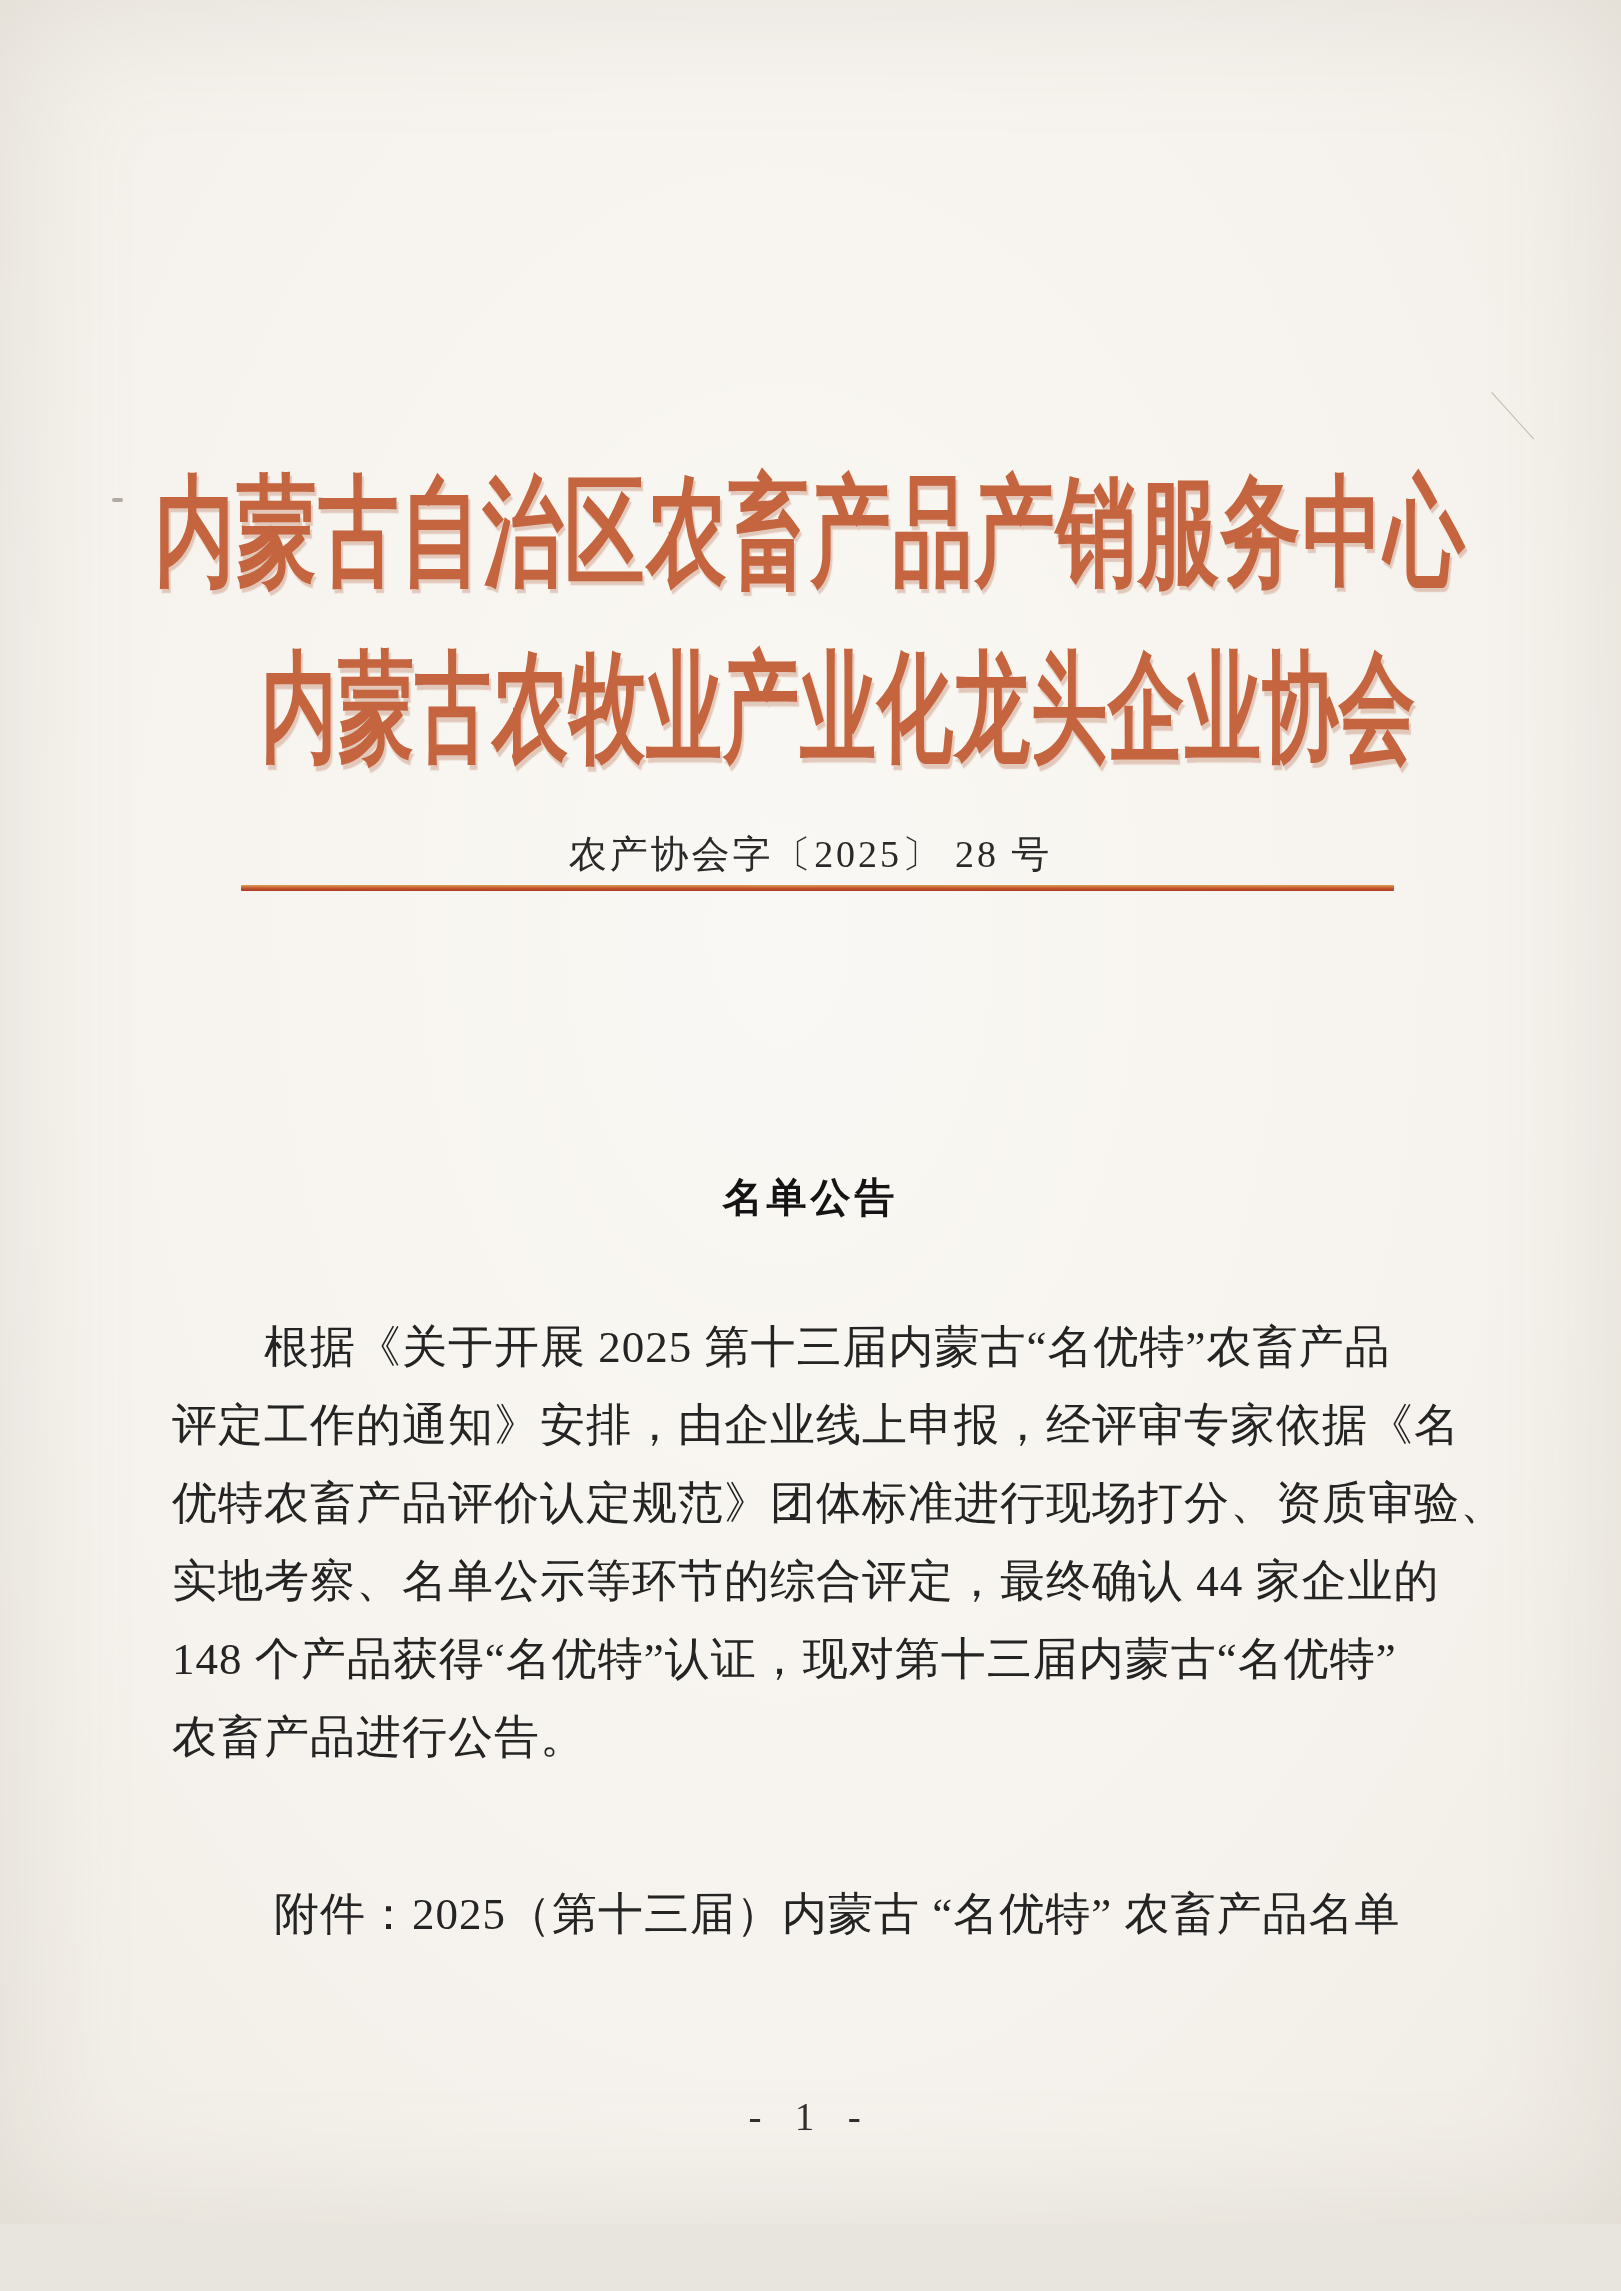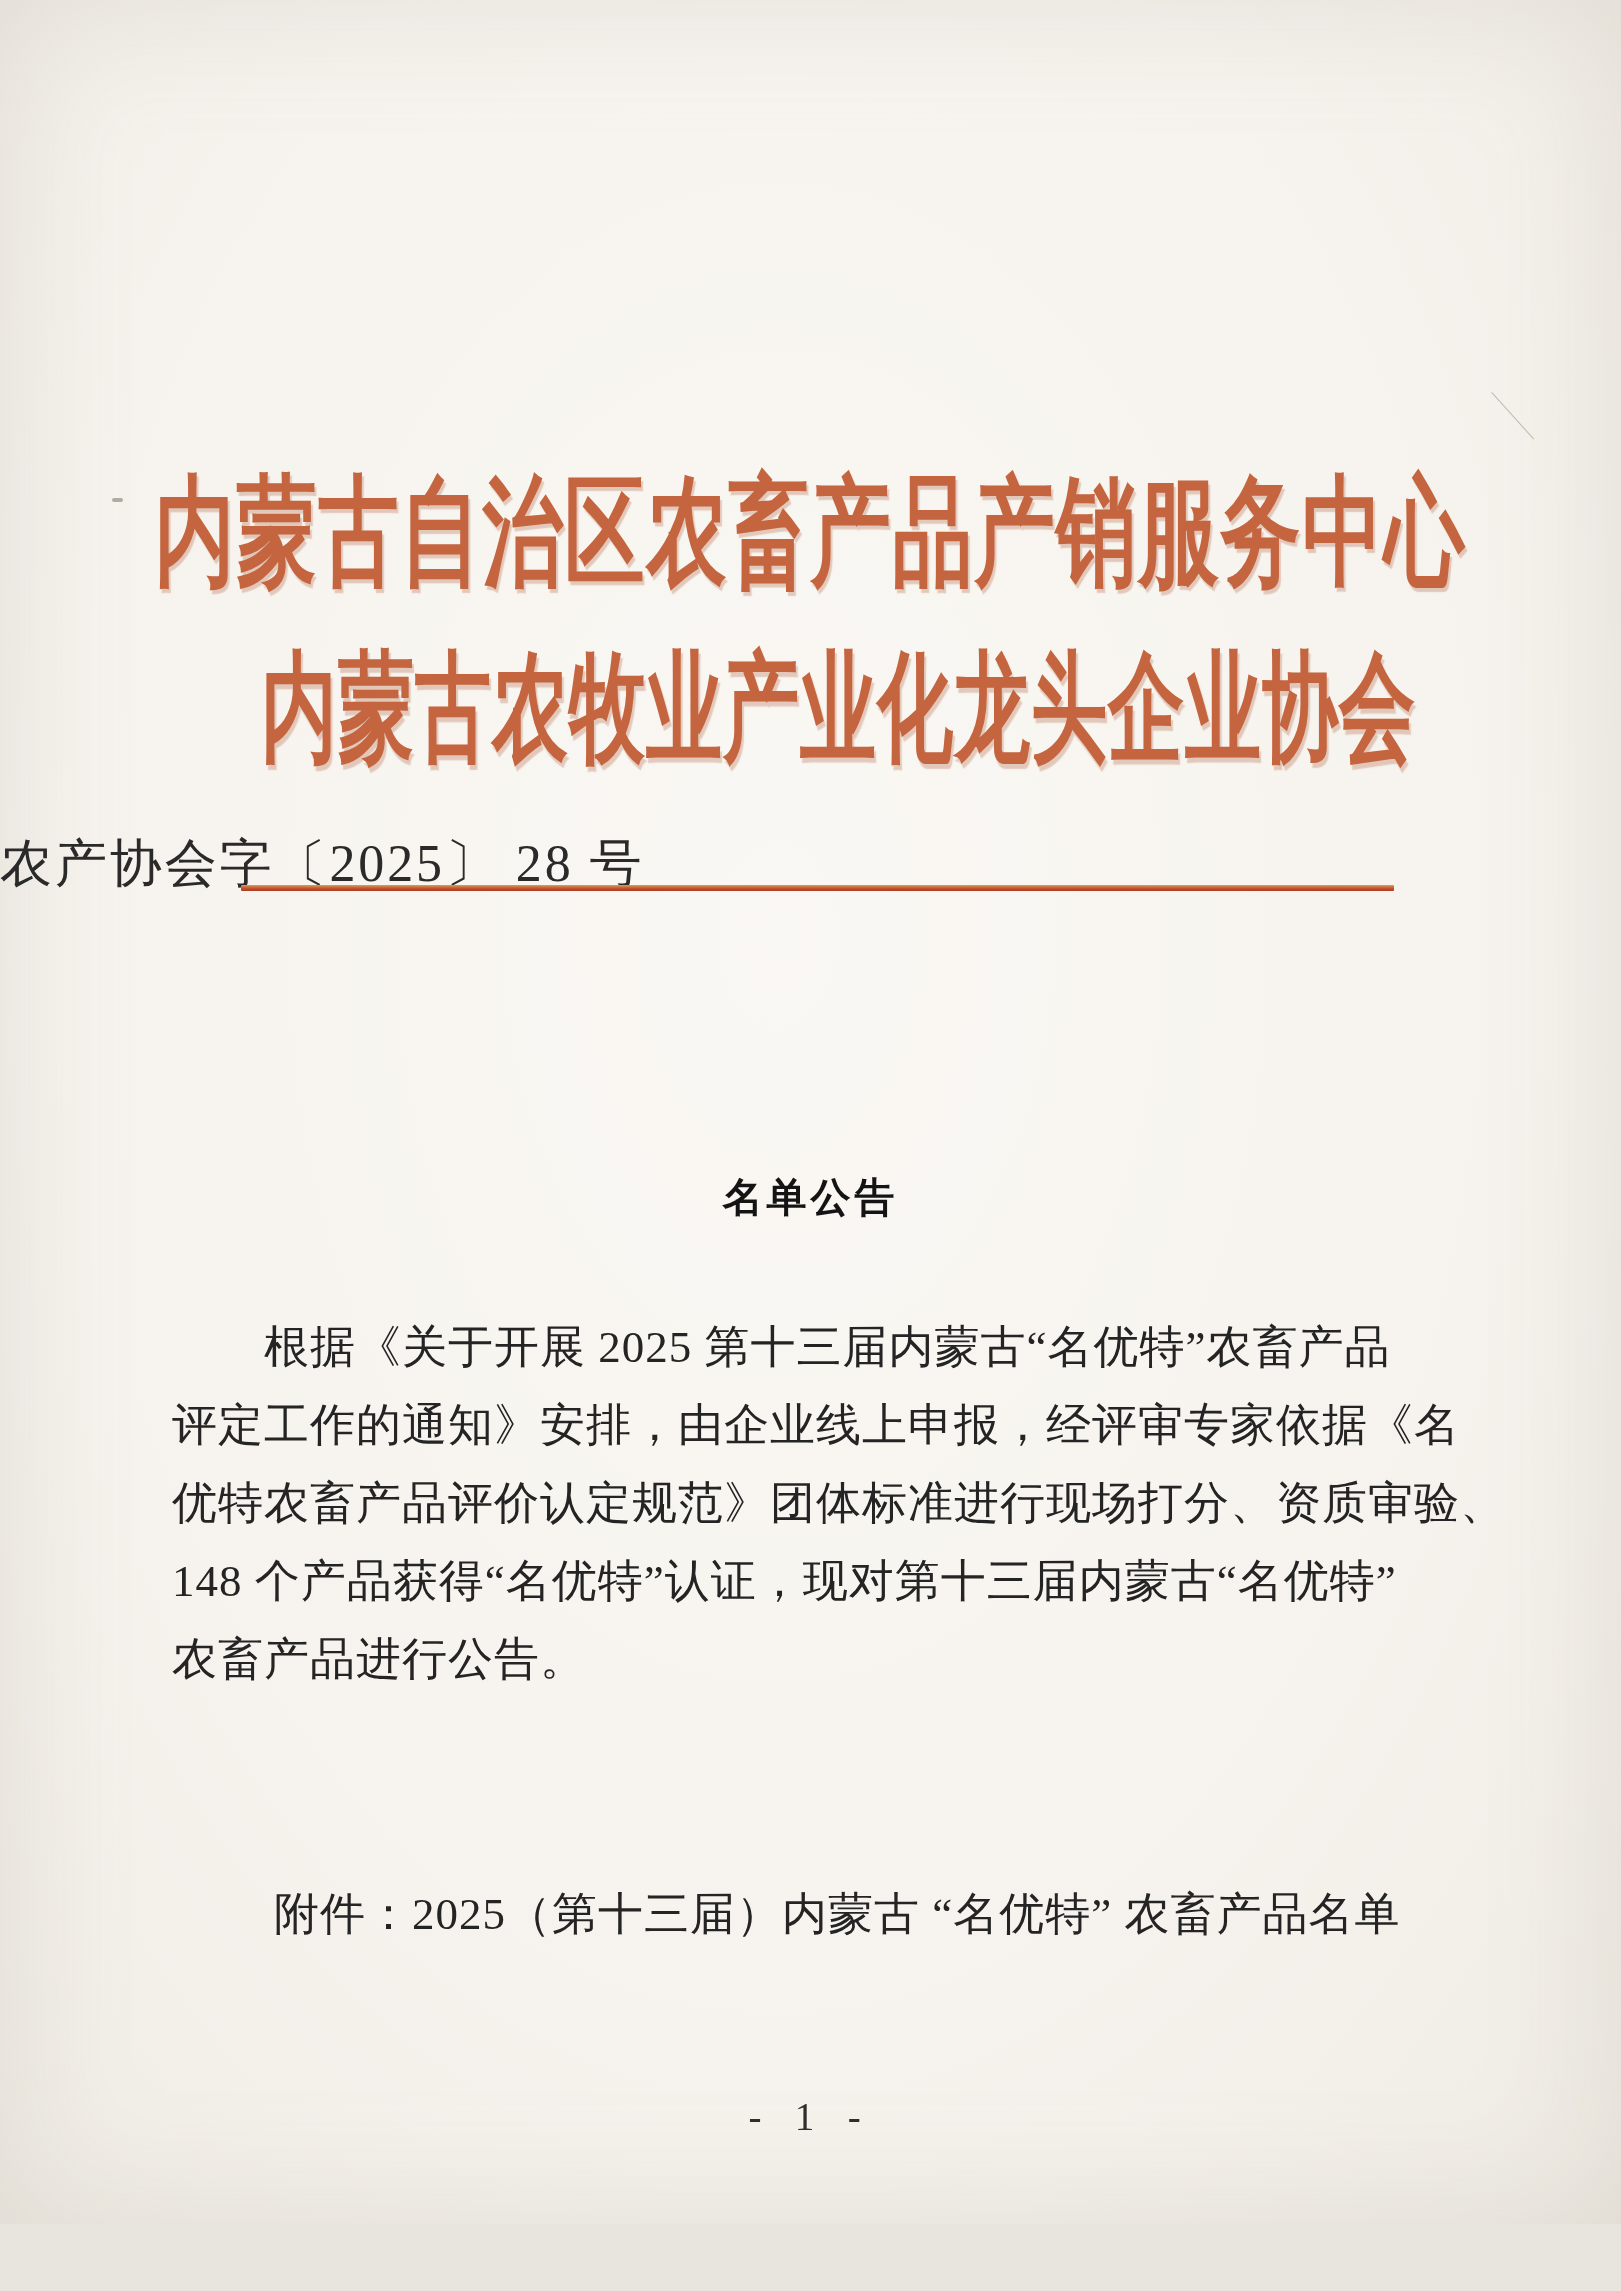--- a/index.html
+++ b/index.html
@@ -27,21 +27,21 @@
     text-shadow: 2px 2.9px 1px rgba(168,84,46,0.28);
   }
   .org-stretch { display:inline-block; transform-origin:center top; }
   .org1 { top:453px; font-size:80px; letter-spacing:2px; }
   .org1 .org-stretch { transform: scale(1.0, 1.50); }
   .org2 { top:629px; font-size:76px; letter-spacing:1px;padding-left:28px; }
   .org2 .org-stretch { transform: scale(1.0, 1.58); }
 
   .doc-number {
     position:absolute; top:829px; left:0; width:100%;
-    font-size:52px; letter-spacing:2.9px;
+    text-align:center; font-size:38px; letter-spacing:2.9px;
     color:#2a2a2a; white-space:nowrap;
   }
 
   .red-rule {
     position:absolute; top:885px; left:241px;
     width:1153px; height:5.9px;
     background: linear-gradient(to bottom, #dd9e56 0%, #c3542e 55%, #a63c22 100%);
     border-radius:1px;
   }
 
@@ -102,20 +102,21 @@
 
   <div class="red-rule"></div>
 
 
   <div class="doc-title title2">名单公告</div>
 
   <div class="body-block">
     <div class="body-line indent2">根据《关于开展 2025 第十三届内蒙古“名优特”农畜产品</div>
     <div class="body-line">评定工作的通知》安排，由企业线上申报，经评审专家依据《名</div>
     <div class="body-line">优特农畜产品评价认定规范》团体标准进行现场打分、资质审验、</div>
+    <div class="body-line">实地考察、名单公示等环节的综合评定，最终确认 44 家企业的</div>
     <div class="body-line">148 个产品获得“名优特”认证，现对第十三届内蒙古“名优特”</div>
     <div class="body-line">农畜产品进行公告。</div>
   </div>
 
   <div class="attachment">附件：2025（第十三届）内蒙古 “名优特” 农畜产品名单</div>
 
   <div class="page-number">- 1 -</div>
 
   <div class="crease"></div>
   <div class="speck"></div>

